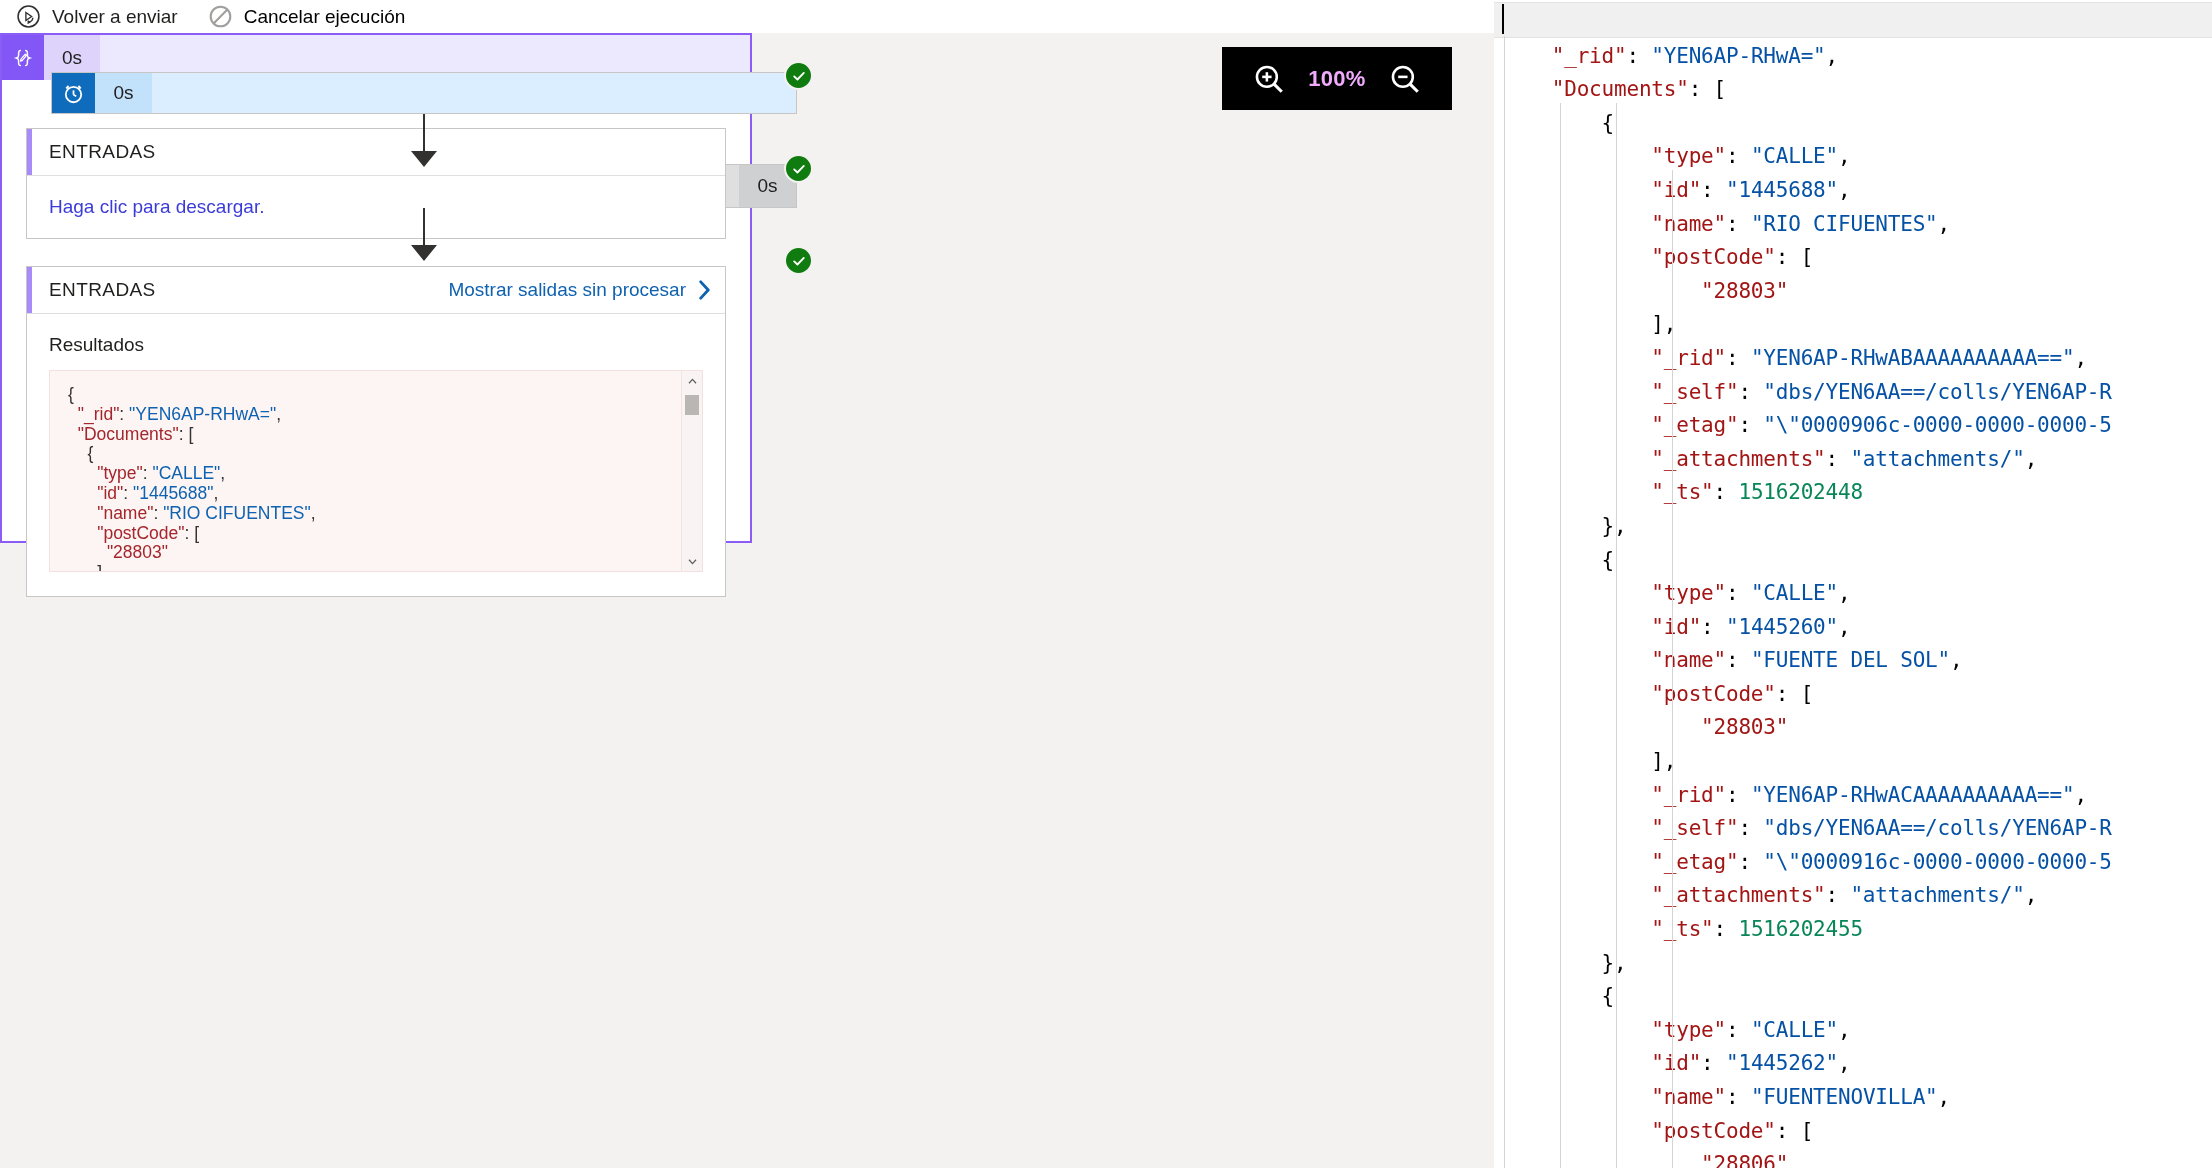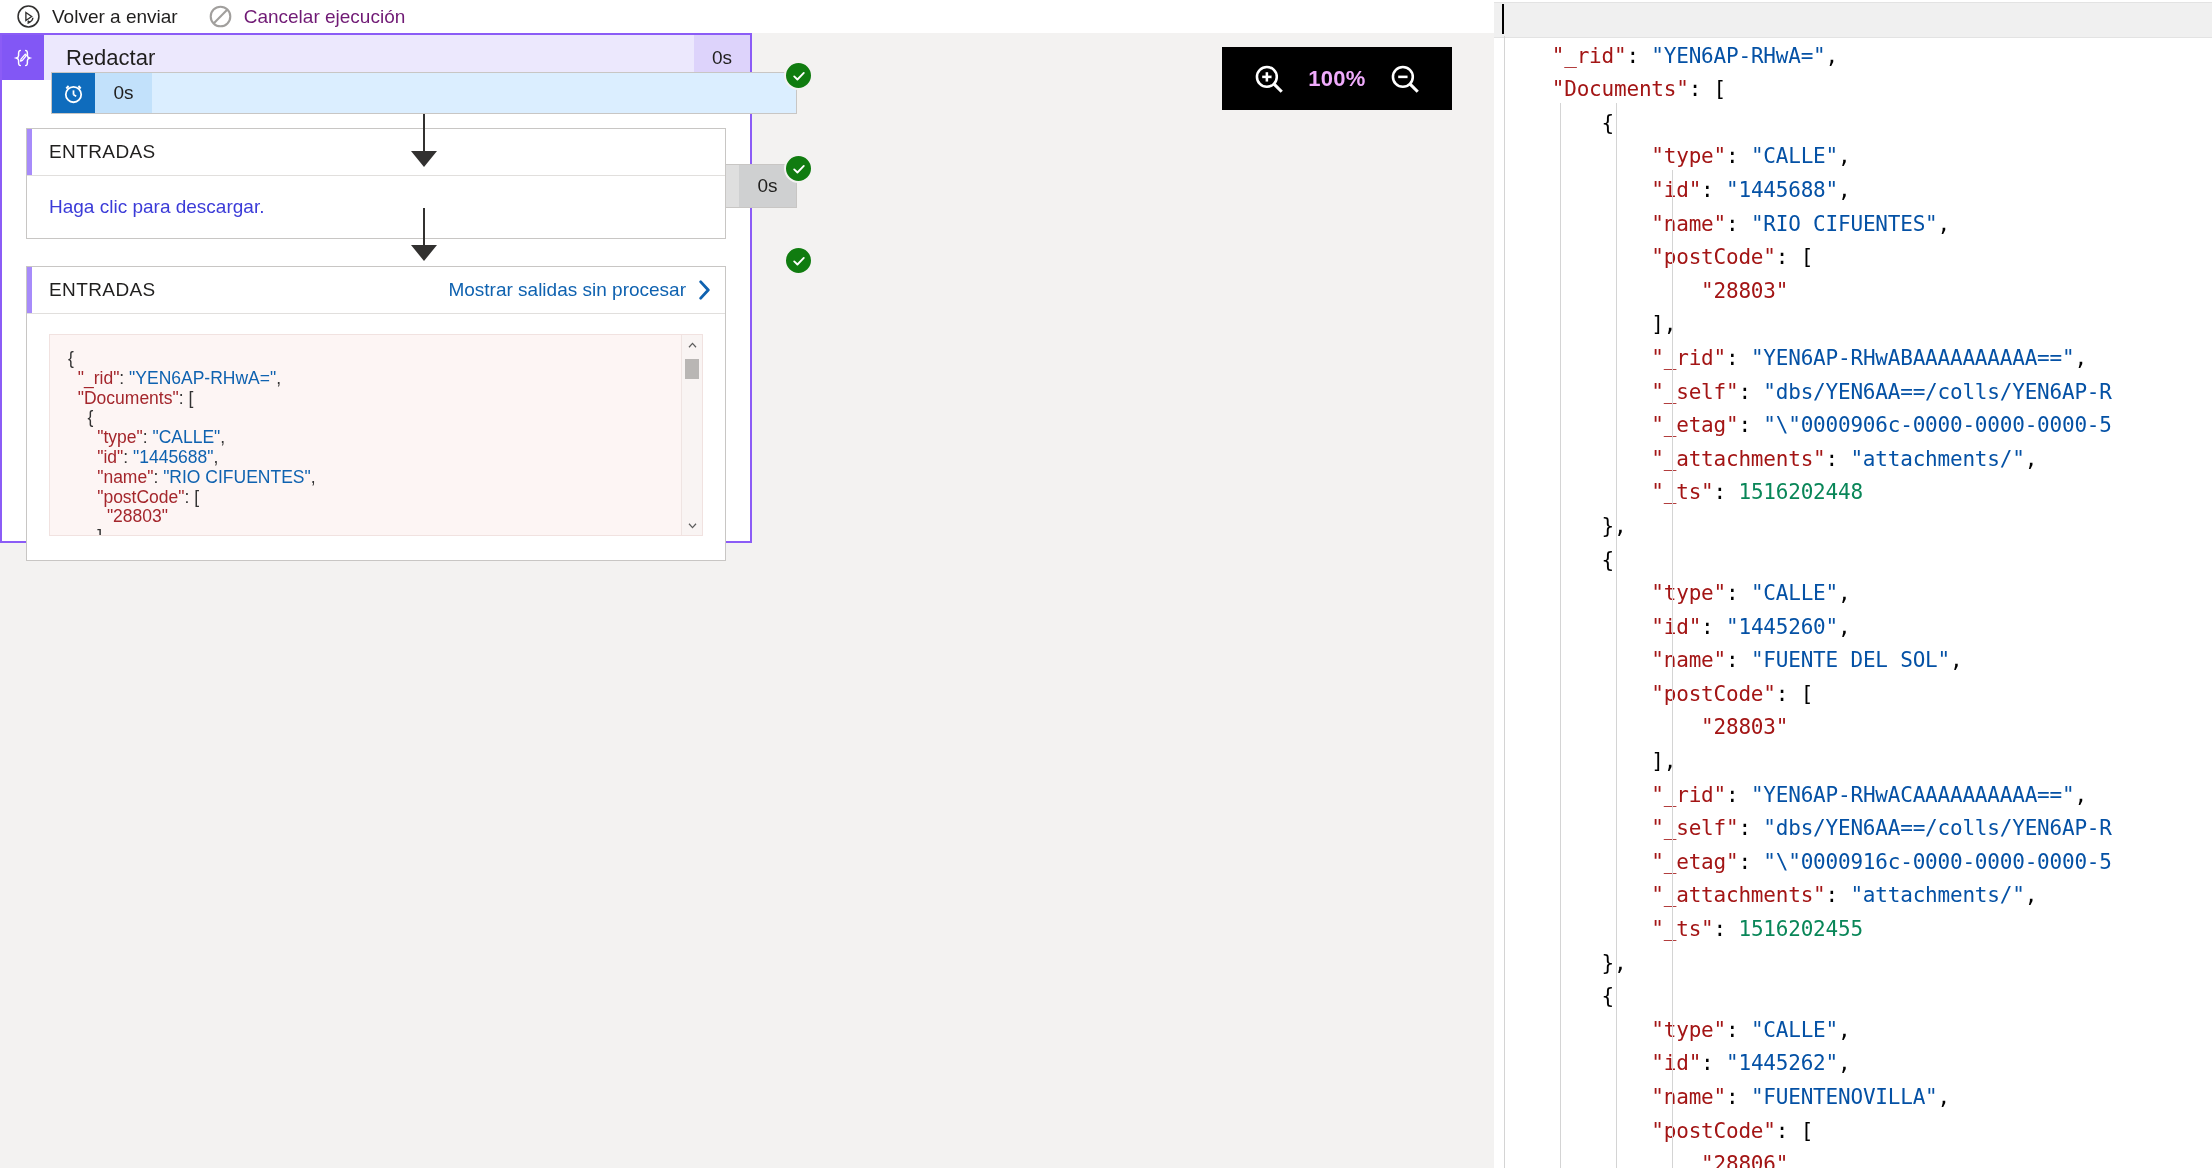--- a/index.html
+++ b/index.html
@@ -18,21 +18,21 @@
   }
   .cmdbar{
     position:absolute;left:0;top:0;width:1494px;height:33px;
     background:#ffffff;border-bottom:1px solid #d9d9d9;
     display:flex;align-items:center;
   }
   .cmd-item{
     display:flex;align-items:center;height:33px;padding:0 14px 0 16px;
     font-size:19px;color:#201f1e;cursor:pointer;white-space:nowrap;
   }
-  .cmd-item.disabled{color:#701a75;cursor:default;}
+  .cmd-item.disabled{color:#000000;cursor:default;}
   .cmd-ico{width:25px;height:25px;margin-right:11px;flex:0 0 auto;display:block;}
 
   .canvas{
     position:absolute;left:0;top:33px;width:1494px;height:1135px;
     background:#f3f2f1;overflow:hidden;
   }
 
   
   .zoomctl{
     position:absolute;left:1222px;top:14px;width:230px;height:63px;
@@ -259,21 +259,20 @@
       <div id="node-compose">
 
         <div class="compose-head">
           <div class="node-icon">
             <svg viewBox="0 0 24 24" width="24" height="24">
               <path d="M9.3 4.4 C7.3 4.4 7.6 7.6 7.6 9.4 C7.6 11 6.6 11.6 5.3 12 C6.6 12.4 7.6 13 7.6 14.6 C7.6 16.4 7.3 19.6 9.3 19.6" fill="none" stroke="#ffffff" stroke-width="1.5" stroke-linecap="round"></path>
               <path d="M14.7 4.4 C16.7 4.4 16.4 7.6 16.4 9.4 C16.4 11 17.4 11.6 18.7 12 C17.4 12.4 16.4 13 16.4 14.6 C16.4 16.4 16.7 19.6 14.7 19.6" fill="none" stroke="#ffffff" stroke-width="1.5" stroke-linecap="round"></path>
               <path d="M14.3 8.2 L10 13.2 L9.6 15.2 L11.4 14.3 L15.5 9.4 Z" fill="none" stroke="#ffffff" stroke-width="1.3" stroke-linejoin="round"></path>
             </svg>
           </div>
-          <div class="node-title">Redactar</div>
           <div class="node-dur">0s</div>
         </div>
 
         <div class="sect" style="margin-top:48px;">
           <div class="sect-head">
             <span class="sect-label">ENTRADAS</span>
           </div>
           <div class="sect-body">
             <span class="dl-link">Haga clic para descargar.</span>
           </div>
@@ -285,20 +284,21 @@
             <span class="sect-link">
               <span>Mostrar salidas sin procesar</span>
               <span>
                 <svg viewBox="0 0 10 16">
                     <path d="M2 1.5 L8 8 L2 14.5" fill="none" stroke="#0f62b0" stroke-width="2.3" stroke-linecap="round" stroke-linejoin="round"></path>
                   </svg>
               </span>
             </span>
           </div>
           <div class="sect-body" style="padding-bottom:24px;">
+            <div class="res-label">Resultados</div>
             <div class="json-box">
               <pre class="json-pre" id="results-json"><span class="p">{</span>
   <span class="k">"_rid"</span><span class="p">: </span><span class="s">"YEN6AP-RHwA="</span><span class="p">,</span>
   <span class="k">"Documents"</span><span class="p">: [</span>
     <span class="p">{</span>
       <span class="k">"type"</span><span class="p">: </span><span class="s">"CALLE"</span><span class="p">,</span>
       <span class="k">"id"</span><span class="p">: </span><span class="s">"1445688"</span><span class="p">,</span>
       <span class="k">"name"</span><span class="p">: </span><span class="s">"RIO CIFUENTES"</span><span class="p">,</span>
       <span class="k">"postCode"</span><span class="p">: [</span>
         <span class="k">"28803"</span>

